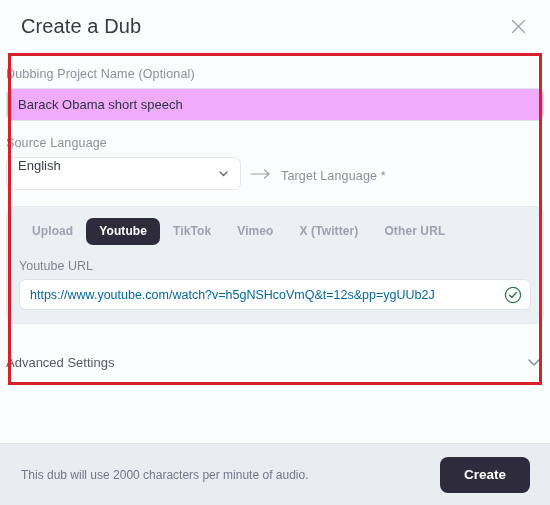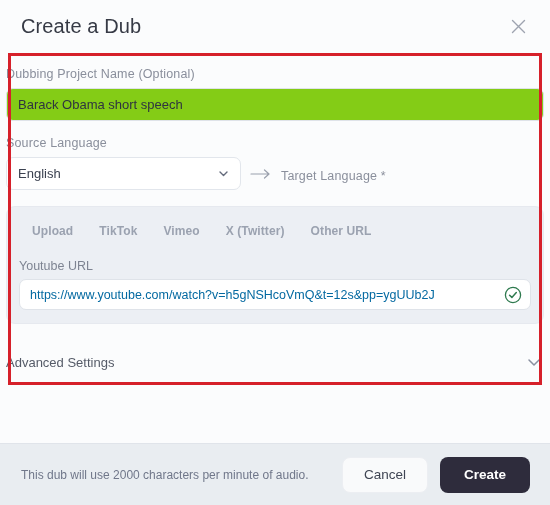--- a/index.html
+++ b/index.html
@@ -76,21 +76,21 @@
     color: #8a8f9c;
     margin-bottom: 7px;
     letter-spacing: 0.15px;
   }
 
   .text-input {
     width: 100%;
     height: 33px;
     border: 1px solid #dfe3e9;
     border-radius: 7px;
-    background: #84cc16;
+    background: #f0abfc;
     box-sizing: border-box;
     padding: 0 11px;
     font-size: 13px;
     color: #2f3440;
     font-family: "Liberation Sans", sans-serif;
     outline: none;
   }
 
   .group { padding-top: 14px; }
 
@@ -111,21 +111,21 @@
   }
   .select-box {
     position: relative;
     width: 100%;
     height: 33px;
     border: 1px solid #e2e6ec;
     border-radius: 7px;
     background: #ffffff;
     box-sizing: border-box;
     display: flex;
-    align-items: center;
+    align-items: flex-start;
     padding: 0 11px;
     font-size: 13px;
     color: #3b4150;
     cursor: pointer;
   }
   .select-box .chev {
     position: absolute;
     right: 10px;
     top: 0;
     bottom: 0;
@@ -304,20 +304,21 @@
 
       <div class="lang-col">
         <div class="field-label">Target Language *</div>
       </div>
     </div>
 
     <div class="source-section">
       <div class="source-panel">
         <div class="tabs">
           <div class="tab">Upload</div>
+          <div class="tab active">Youtube</div>
           <div class="tab">TikTok</div>
           <div class="tab">Vimeo</div>
           <div class="tab">X (Twitter)</div>
           <div class="tab">Other URL</div>
         </div>
 
         <div class="url-label">Youtube URL</div>
         <div class="url-wrap">
           <input class="url-input" type="text" value="https://www.youtube.com/watch?v=h5gNSHcoVmQ&amp;t=12s&amp;pp=ygUUb2J" style="">
           <span class="url-check">
@@ -337,18 +338,17 @@
           <path d="M5 8 L10 13 L15 8" stroke="#8990a0" stroke-width="1.5" fill="none" stroke-linecap="round" stroke-linejoin="round"></path>
         </svg>
       </div>
     </div>
 
   </div>
 
   <div class="footer">
     <div class="footer-note">This dub will use 2000 characters per minute of audio.</div>
     <div class="footer-actions">
-      <button class="btn btn-cancel">Cancel</button>
       <button class="btn btn-create">Create</button>
     </div>
   </div>
 
 </div>
 
 </body></html>

